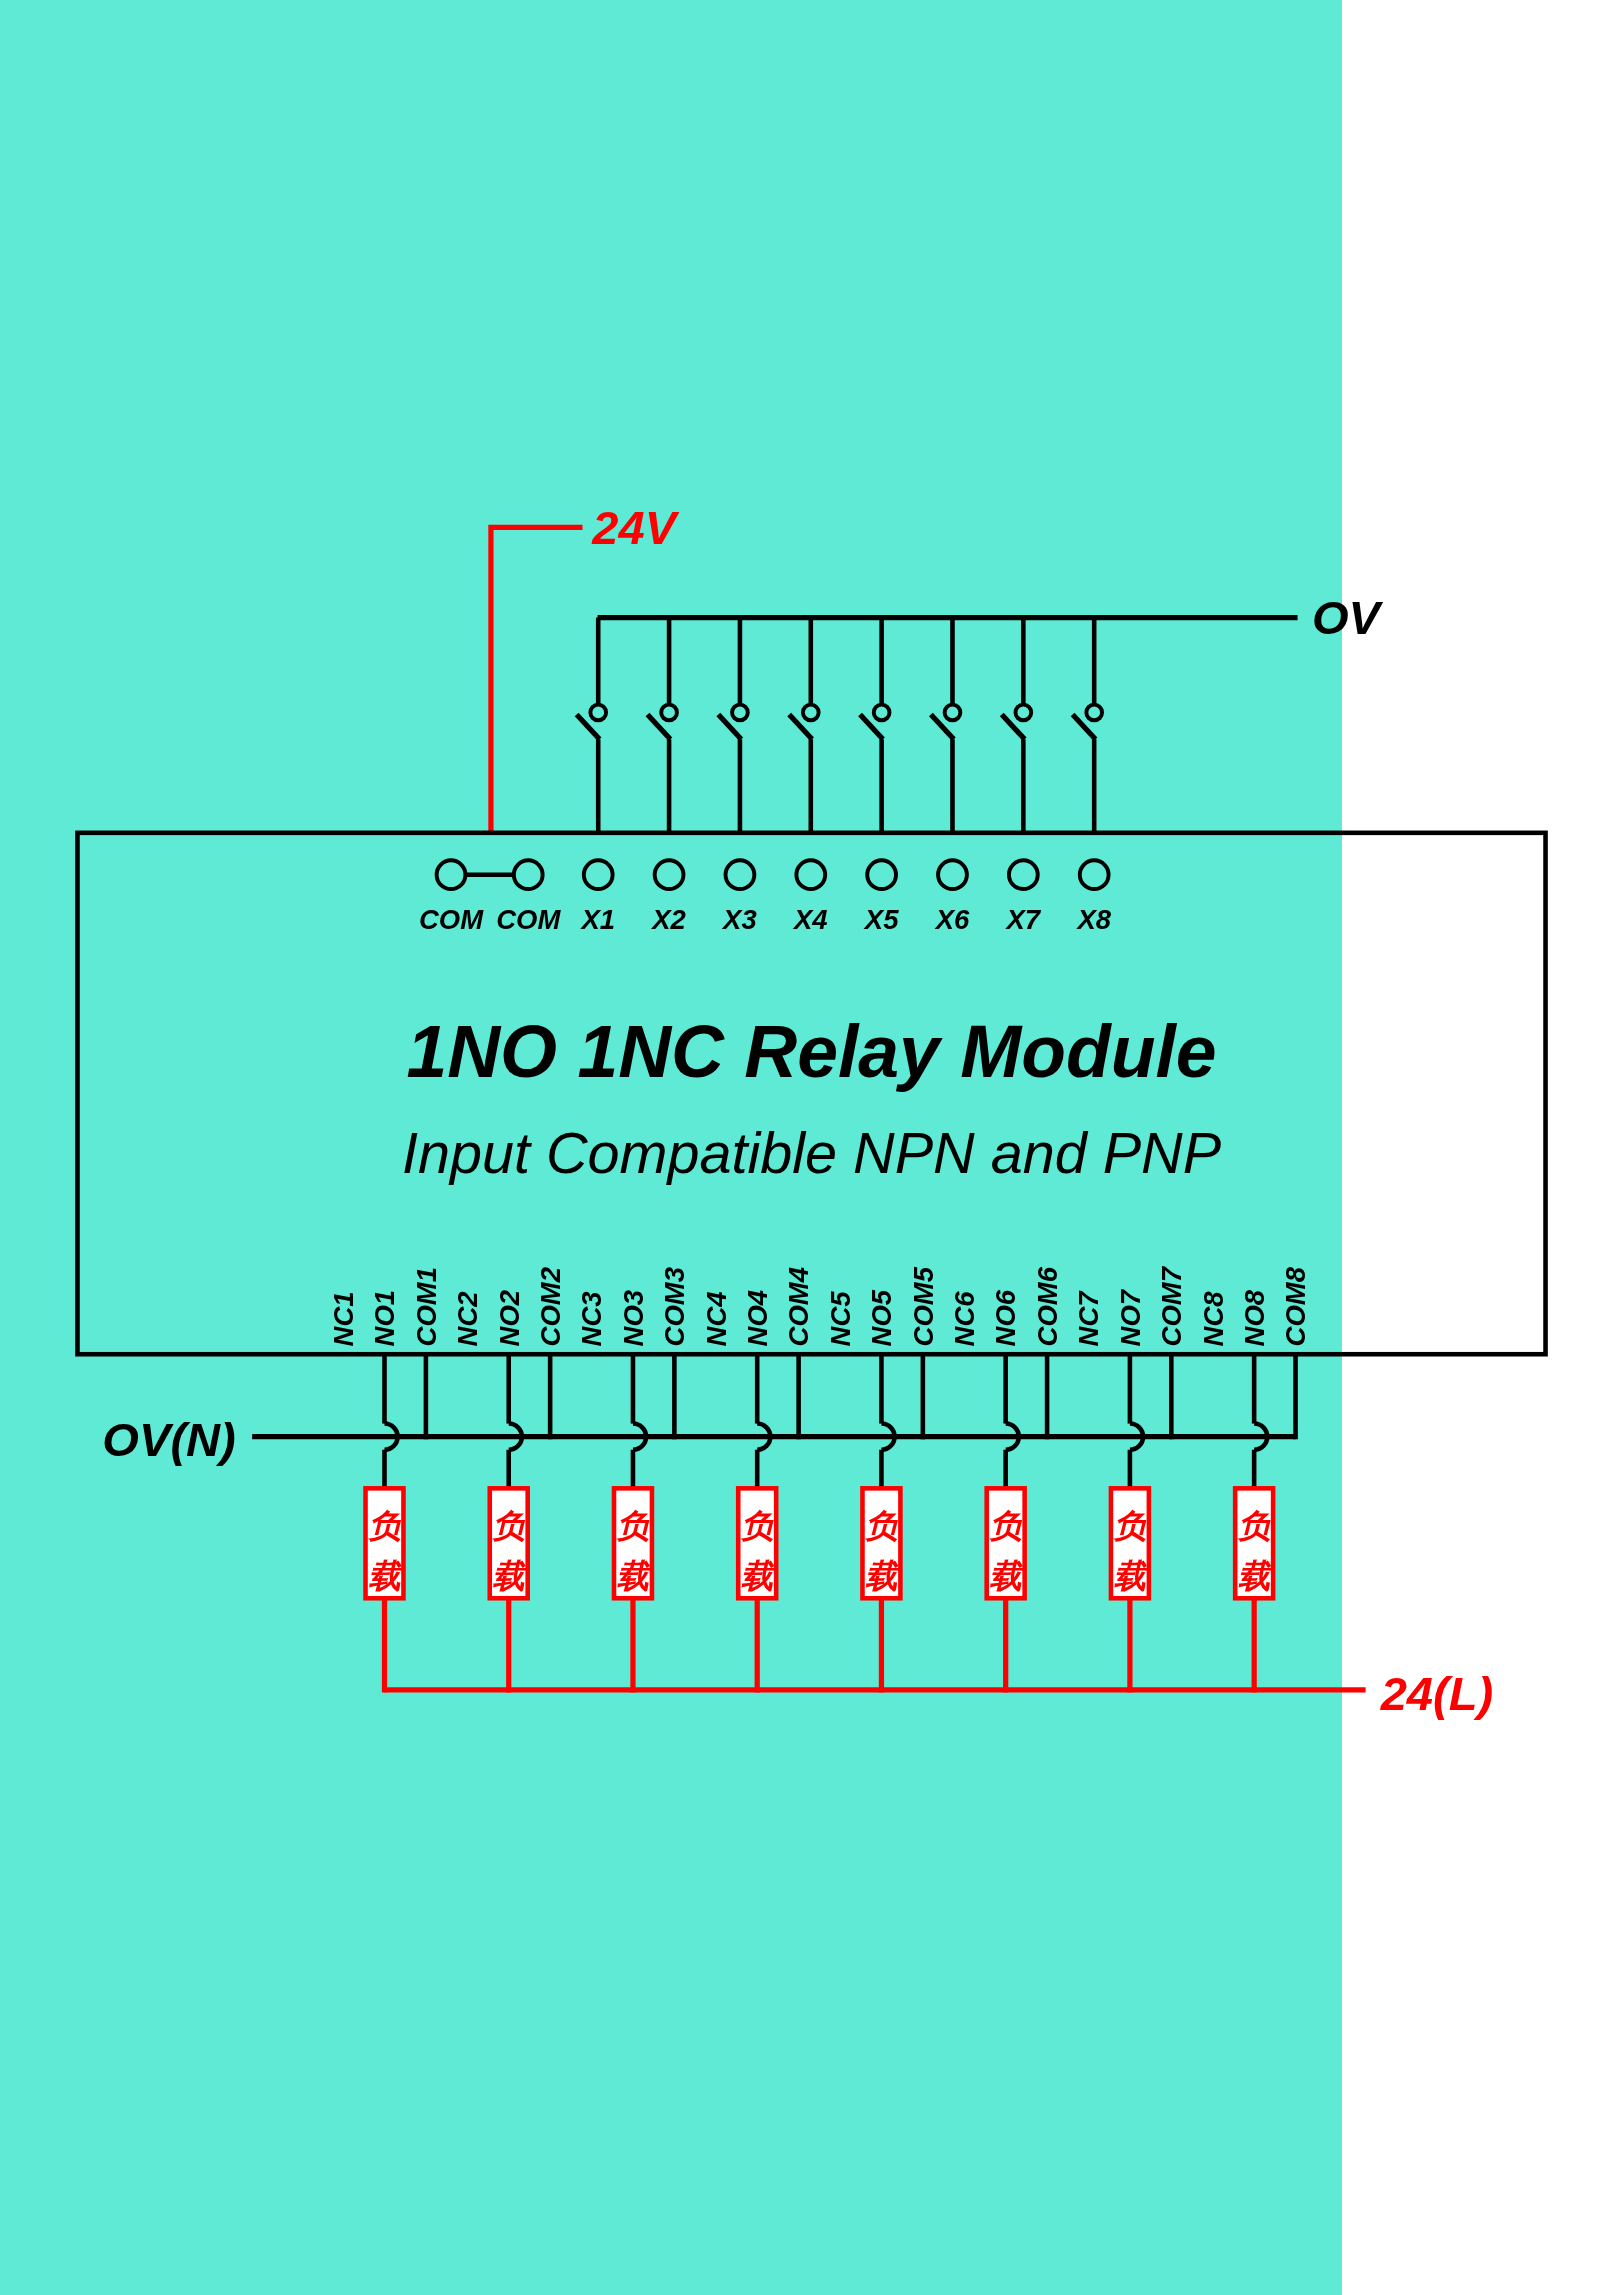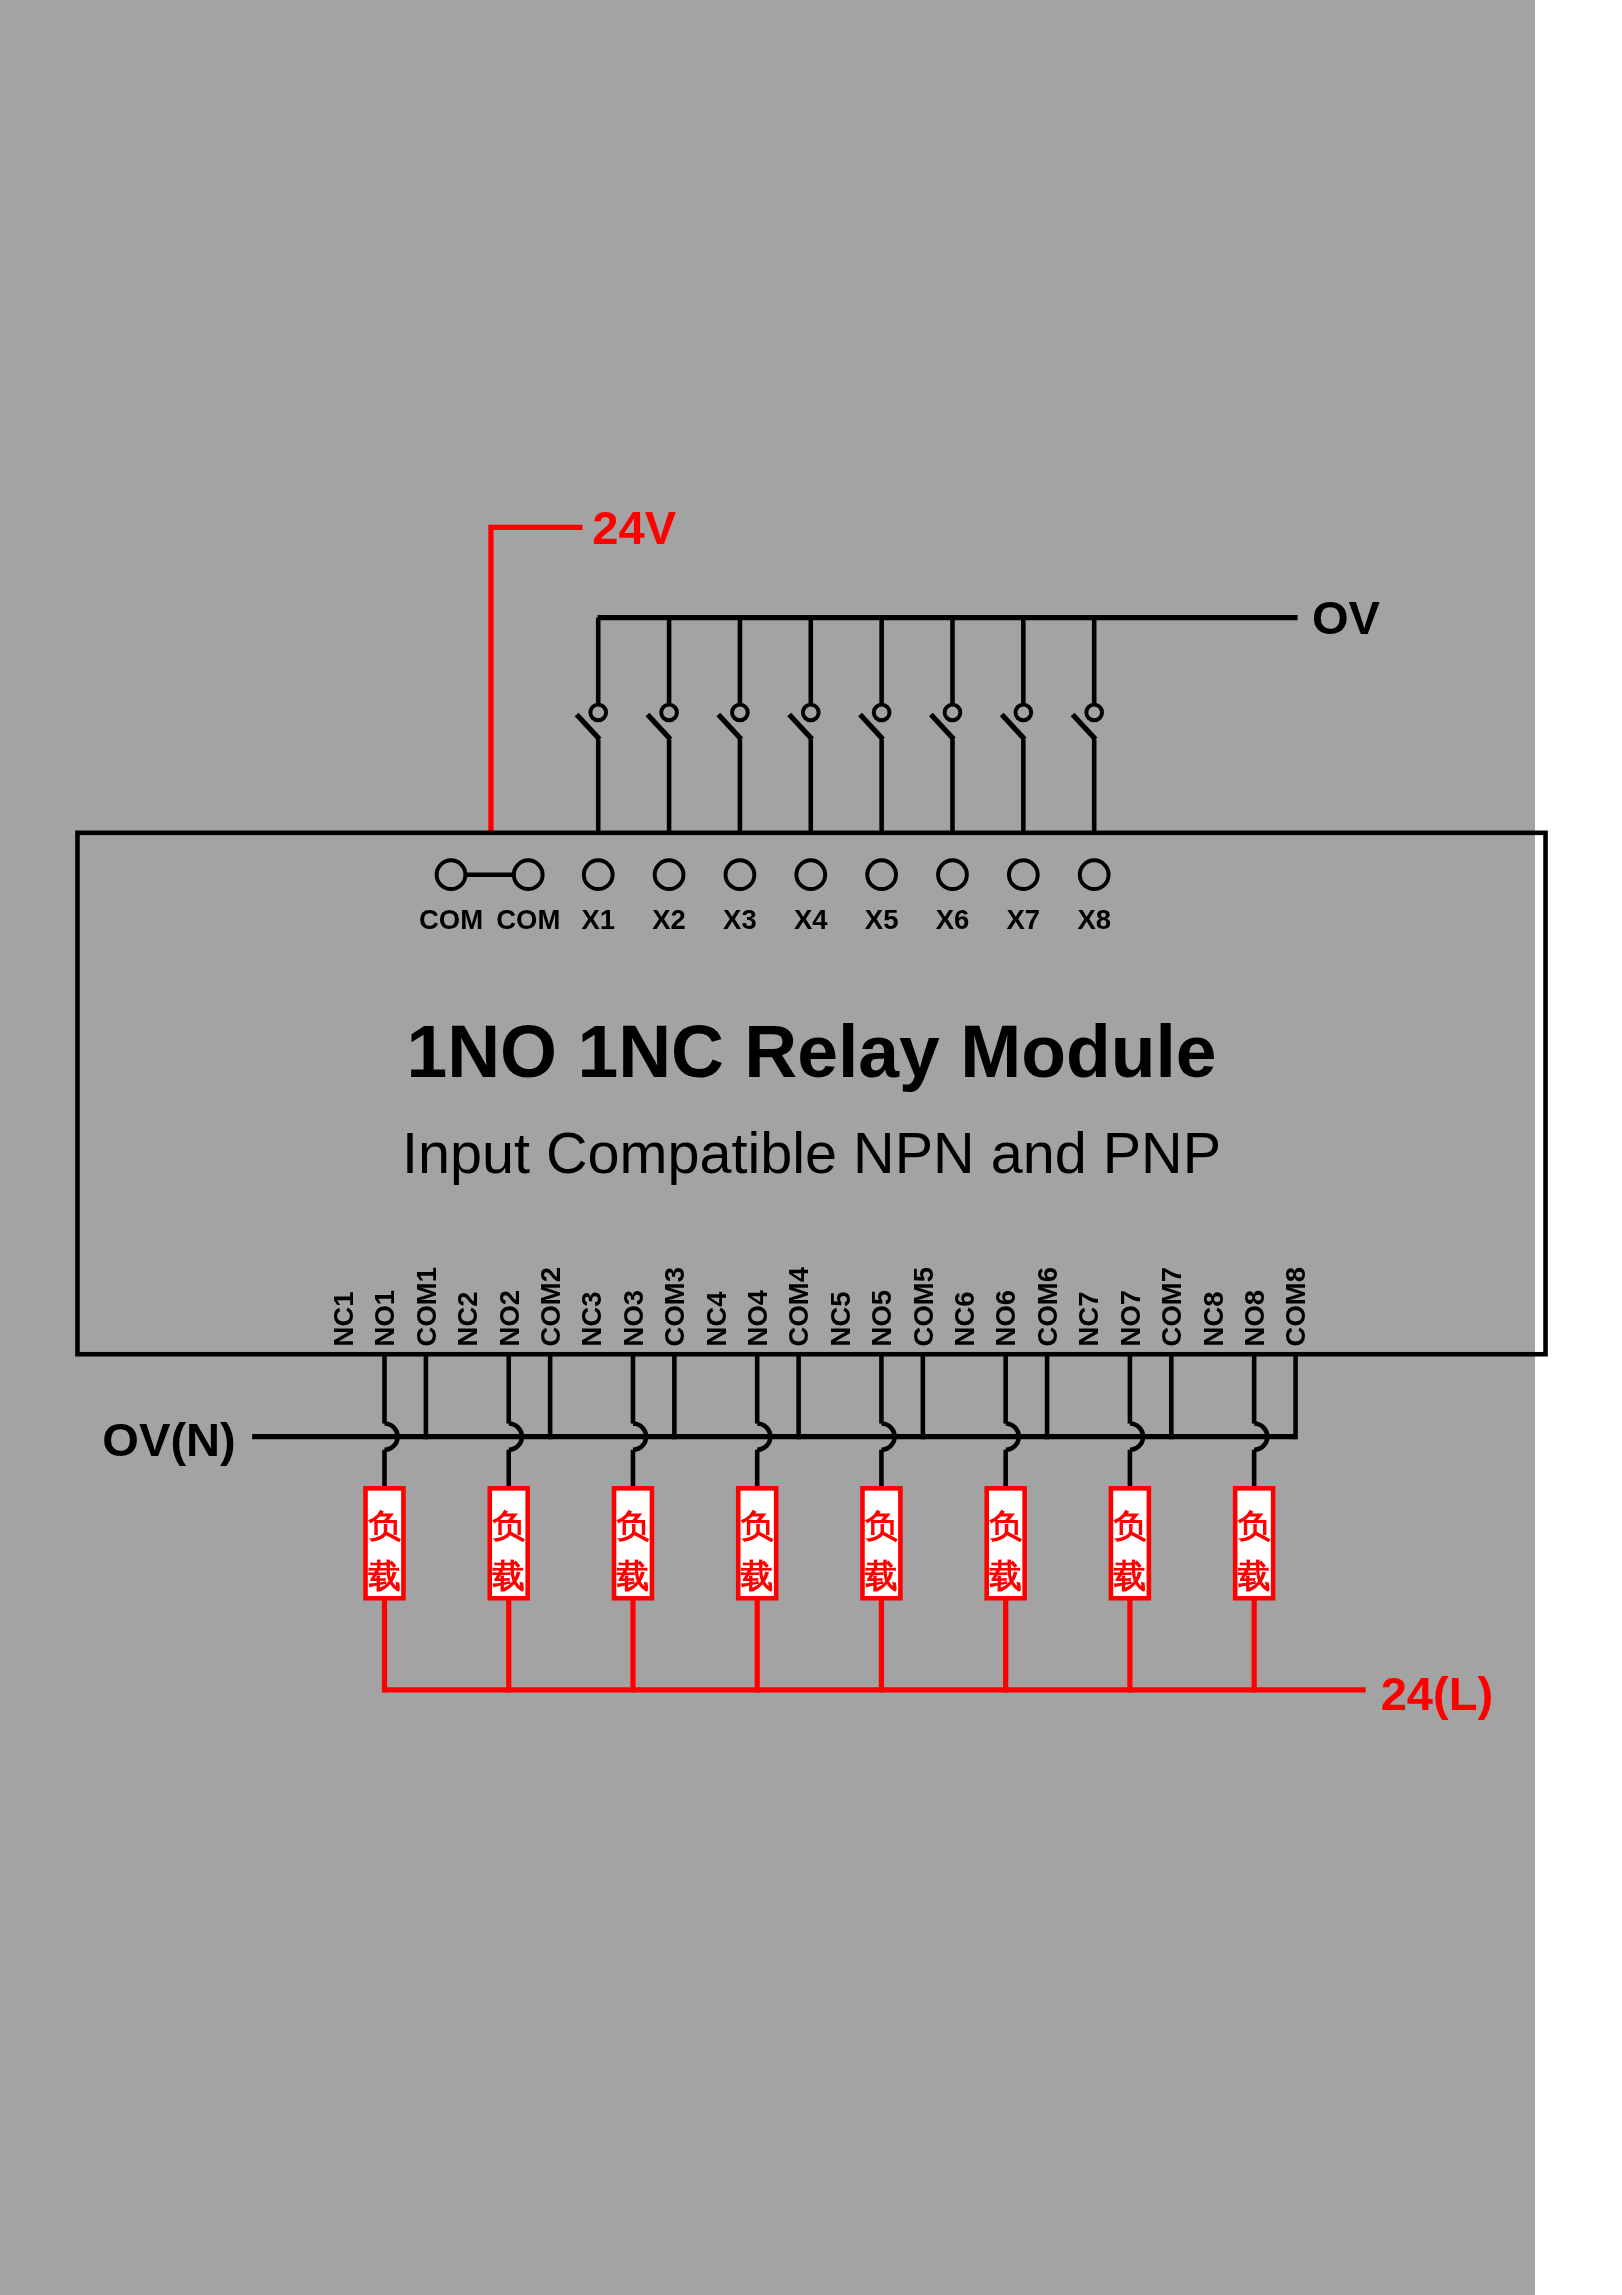--- a/index.html
+++ b/index.html
@@ -1,21 +1,22 @@
 <!DOCTYPE html>
 <html style="font-size:10.5px"><head>
 <meta charset="utf-8">
 <style>
   html, body { margin: 0; padding: 0; background: #ffffff; }
   .canvas {
     position: relative;
-    width: 1535px;
+    width: 1342px;
     height: 2295px;
-    background: #a3a3a3;
+    background: #5eead4;
     font-family: "Liberation Sans", sans-serif;
+    font-style: italic;
   }
   svg { display: block; width: 1623px; height: 2295px; }
   text { font-family: "Liberation Sans", sans-serif; }
   .lbl-big  { font-size: 72px; font-weight: bold; }
   .lbl-term { font-size: 42px; font-weight: bold; }
   .ttl      { font-size: 112px; font-weight: bold; }
   .sub      { font-size: 88px; font-weight: normal; }
   .loadchar { font-size: 50px; font-weight: bold; }
 </style>
 </head>

